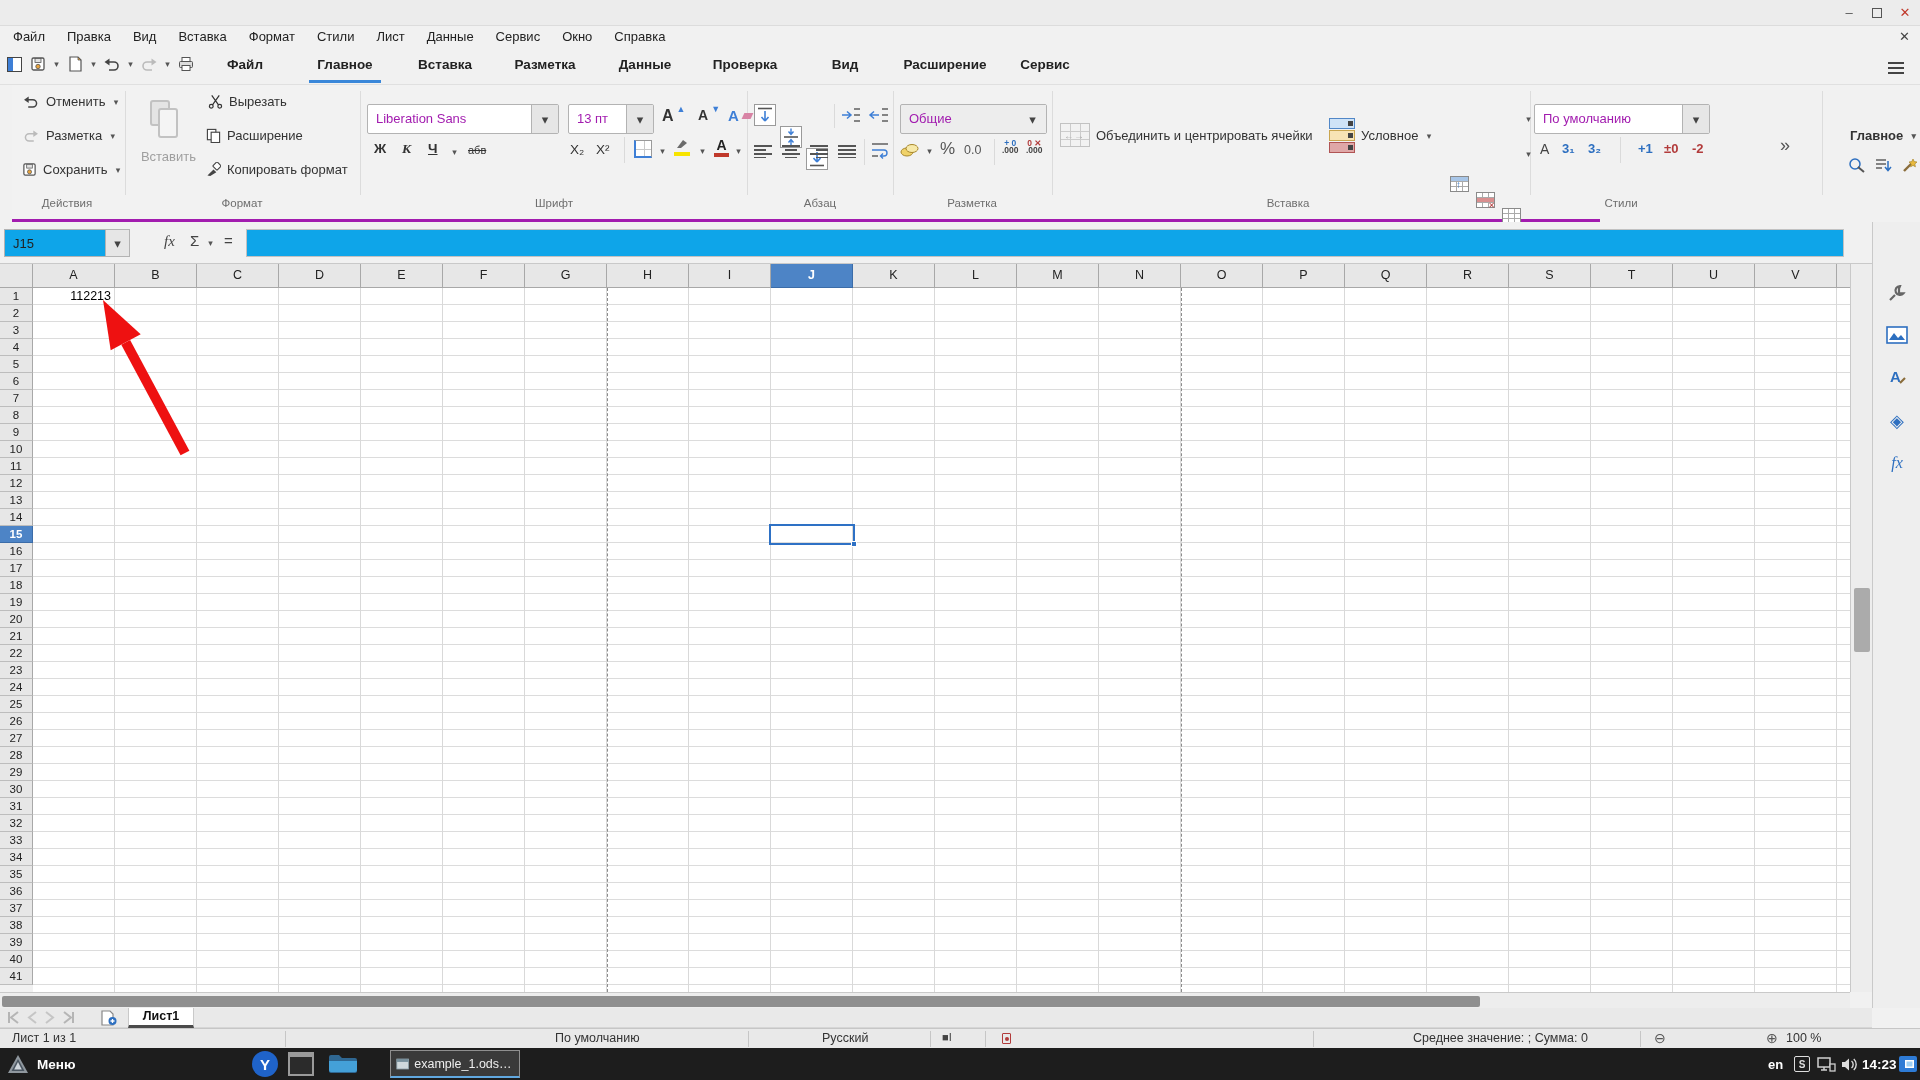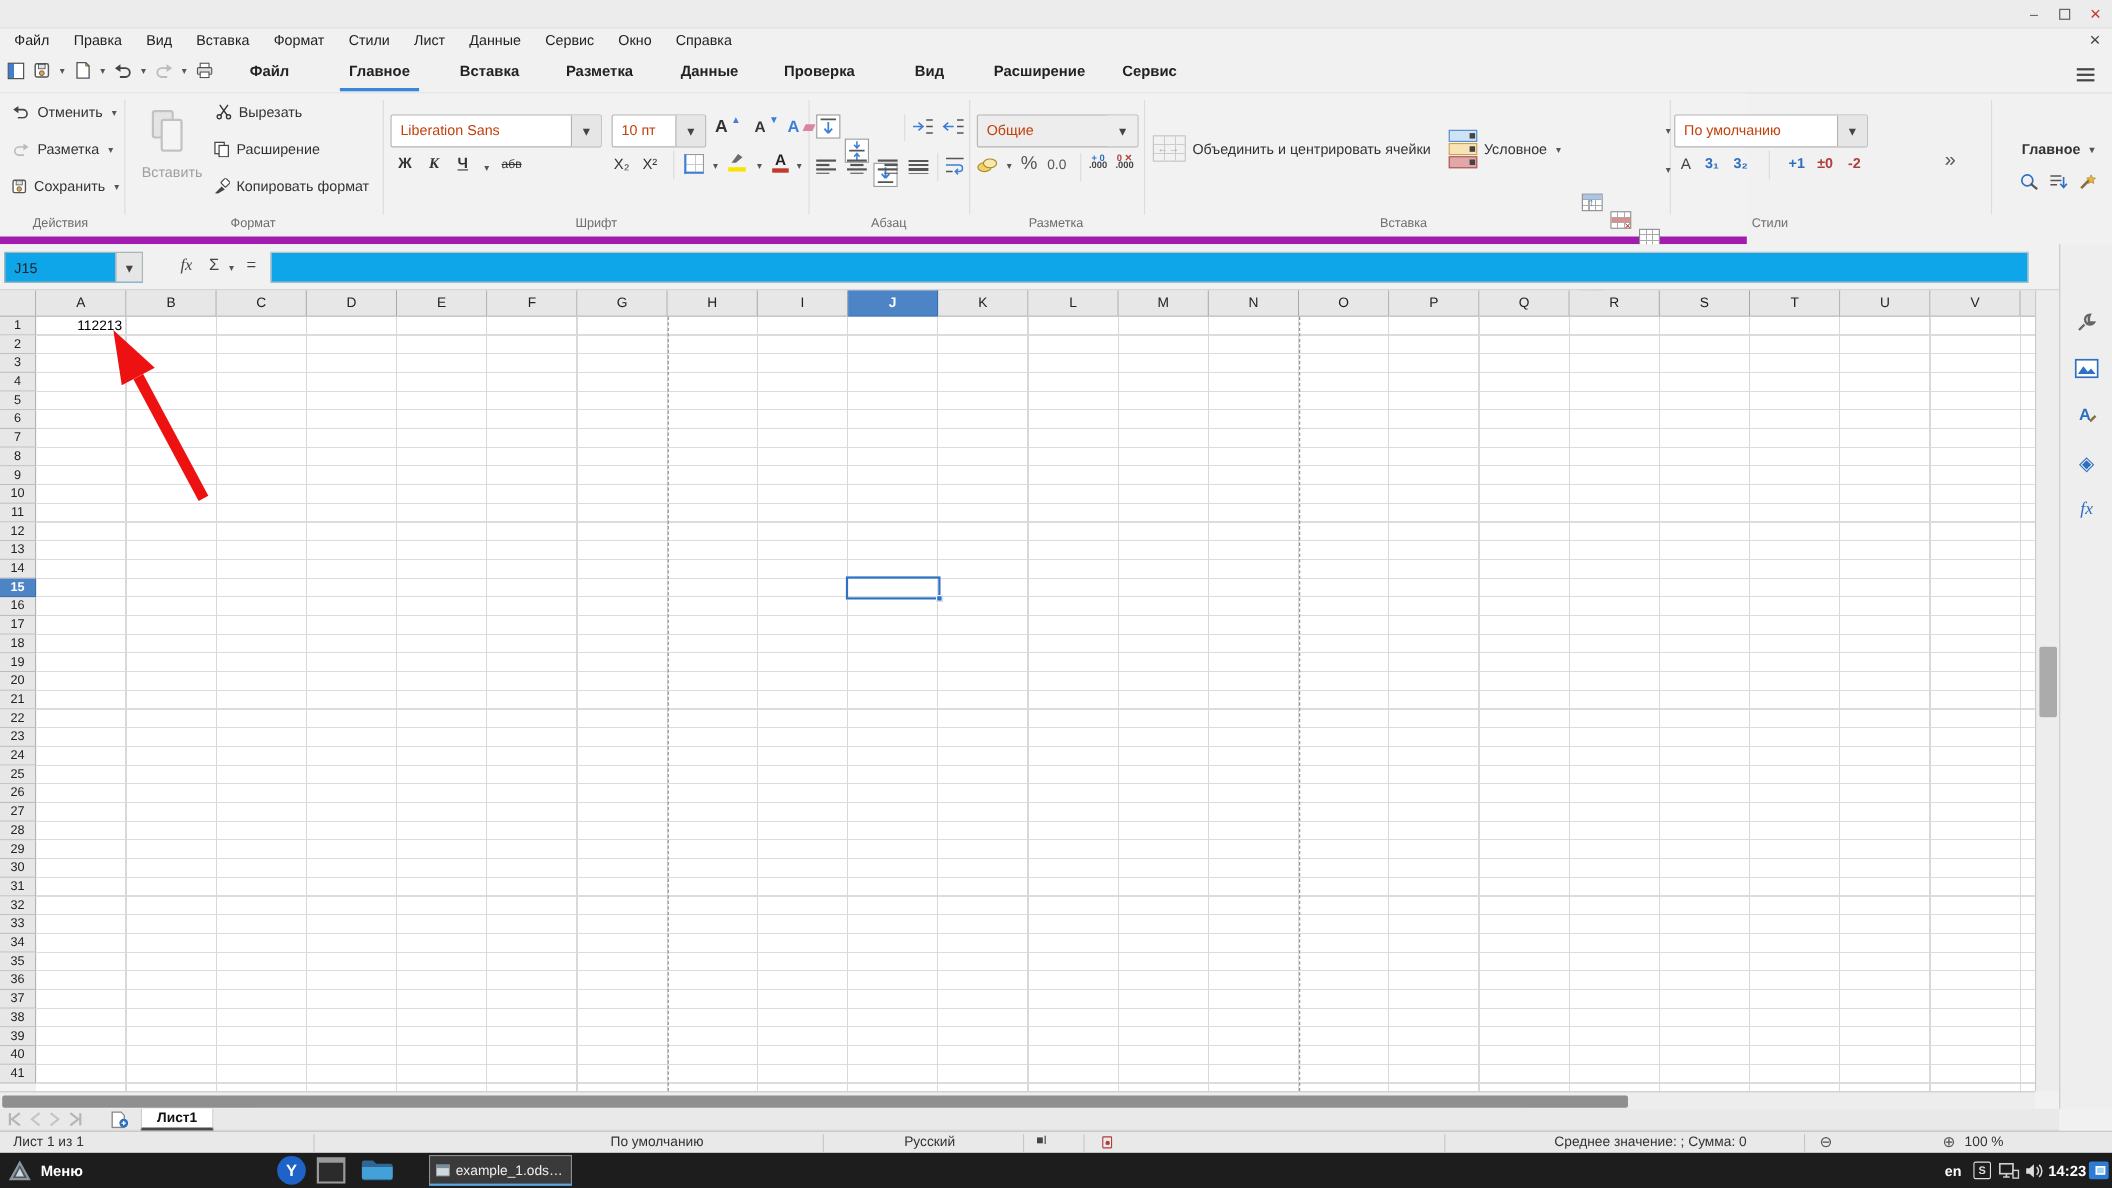--- a/index.html
+++ b/index.html
@@ -21,26 +21,26 @@
   #tabrow{position:absolute;left:0;top:48px;width:1920px;height:37px;background:#f1f1f1;border-bottom:1px solid #e0e0e0;}
   #quickbar{position:absolute;left:4px;top:6px;display:flex;align-items:center;gap:4px;}
   .qicon{width:20px;height:20px;display:grid;place-items:center;}
   .dd{font-size:9px;color:#555;width:9px;text-align:center;}
   #tabs{position:absolute;left:195px;top:0;display:flex;height:37px;}
   .tab{width:100px;text-align:center;line-height:34px;font-weight:600;color:#222;position:relative;font-size:13.5px;}
   .tab.selected::after{content:"";position:absolute;left:14px;right:14px;bottom:2px;height:3px;background:#3a87d9;}
   .hamb{display:inline-block;width:16px;}
   .hamb i{display:block;height:2px;background:#444;margin:3px 0;}
   
-  #ribbon{position:absolute;left:0;top:85px;width:1588px;height:137px;background:#f2f2f2;border-bottom:7px solid #a21caf;}
+  #ribbon{position:absolute;left:12px;top:85px;width:1588px;height:137px;background:#f2f2f2;border-bottom:3px solid #a21caf;}
   .gsep{position:absolute;top:6px;height:104px;width:1px;background:#dcdcdc;}
   .glabel{position:absolute;top:112px;transform:translateX(-50%);font-size:11.5px;color:#6e6e6e;white-space:nowrap;}
   .rbtn{position:absolute;display:flex;align-items:center;gap:6px;white-space:nowrap;color:#333;}
   .combo{position:absolute;display:flex;height:30px;background:#fff;border:1px solid #b3b3b3;border-radius:2px;}
-  .combo .txt{flex:1;padding:6px 8px 0 8px;font-size:13px;color:#c2410c;overflow:hidden;white-space:nowrap;}
+  .combo .txt{flex:1;padding:6px 8px 0 8px;font-size:13px;color:#a21caf;overflow:hidden;white-space:nowrap;}
   .combo .btn{width:27px;background:#e6e6e6;border-left:1px solid #b3b3b3;display:grid;place-items:center;color:#444;}
   .tok{font-weight:bold;font-size:13.5px;}
   .micro{display:inline-block;text-align:center;line-height:7px;font-size:8.5px;font-weight:bold;}
   .mini-grid{position:relative;width:19px;height:16px;border:1px solid #8a8a8a;background:
     repeating-linear-gradient(to right,transparent 0 5px,#aaa 5px 6px),
     repeating-linear-gradient(to bottom,transparent 0 4px,#aaa 4px 5px),#fff;}
   .band{position:absolute;background:#a8c6e8;}
   .band.red{background:#d98f8f;}
   .al{width:18px;height:13px;}
   .valbox{width:22px;height:22px;border:1px solid #9a9a9a;background:#fff;position:relative;}
@@ -239,21 +239,21 @@
         </svg>
       <span>Копировать формат</span>
     </div>
     <div class="glabel" style="left:230px;">Формат</div>
 
     <div class="combo" style="left:355px;top:19px;width:192px;">
       <div class="txt">Liberation Sans</div>
       <div class="btn">▾</div>
     </div>
     <div class="combo" style="left:556px;top:19px;width:86px;">
-      <div class="txt">10 пт</div>
+      <div class="txt">13 пт</div>
       <div class="btn">▾</div>
     </div>
     <div class="rbtn" style="left:650px;top:22px;font-weight:bold;font-size:16px;">A<span style="color:#3e7fd6;font-size:9px;position:relative;top:-7px;left:-3px;">▲</span></div>
     <div class="rbtn" style="left:686px;top:22px;font-weight:bold;font-size:14px;">A<span style="color:#3e7fd6;font-size:9px;position:relative;top:-6px;left:-3px;">▼</span></div>
     <div class="rbtn" style="left:716px;top:22px;font-weight:bold;font-size:15px;color:#3e7fd6;">A<span style="display:inline-block;width:9px;height:6px;background:#d884a5;transform:skewX(-25deg);margin-left:-2px;"></span></div>
 
     <div class="rbtn tok" style="left:362px;top:56px;">Ж</div>
     <div class="rbtn tok" style="left:390px;top:56px;font-style:italic;font-family:'Liberation Serif',serif;">К</div>
     <div class="rbtn tok" style="left:416px;top:56px;text-decoration:underline;">Ч</div>
     <div class="dd abs" style="left:438px;top:62px;">▾</div>

